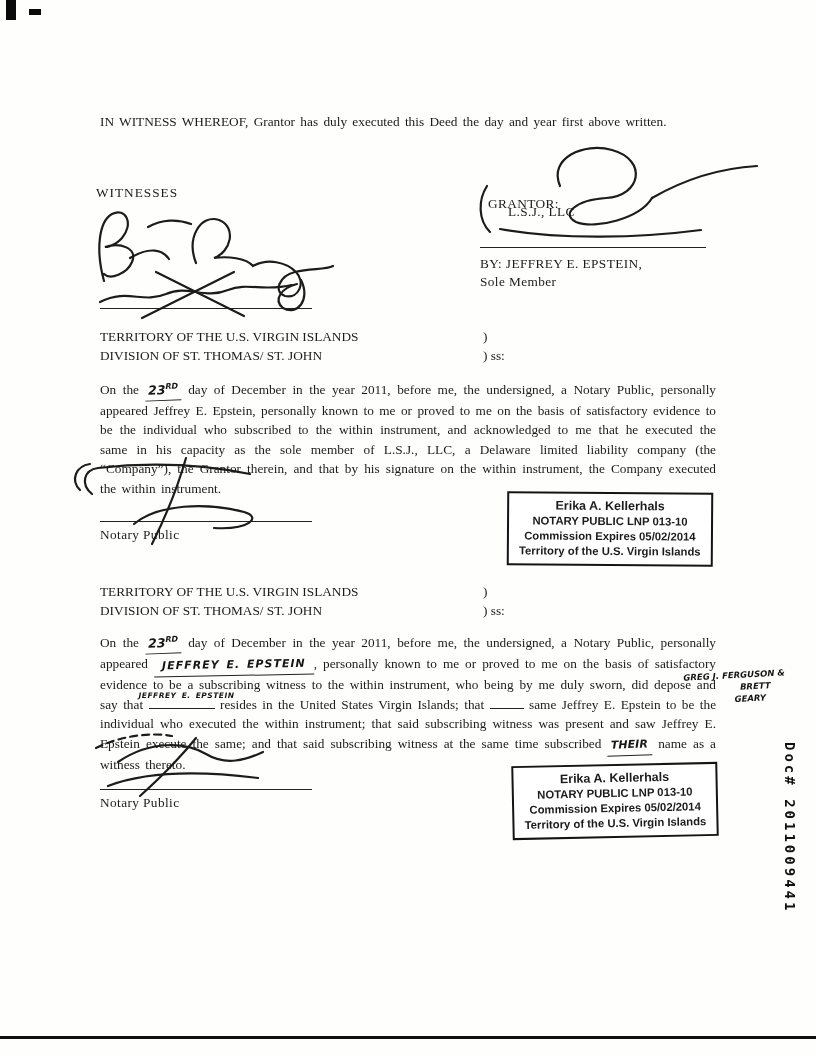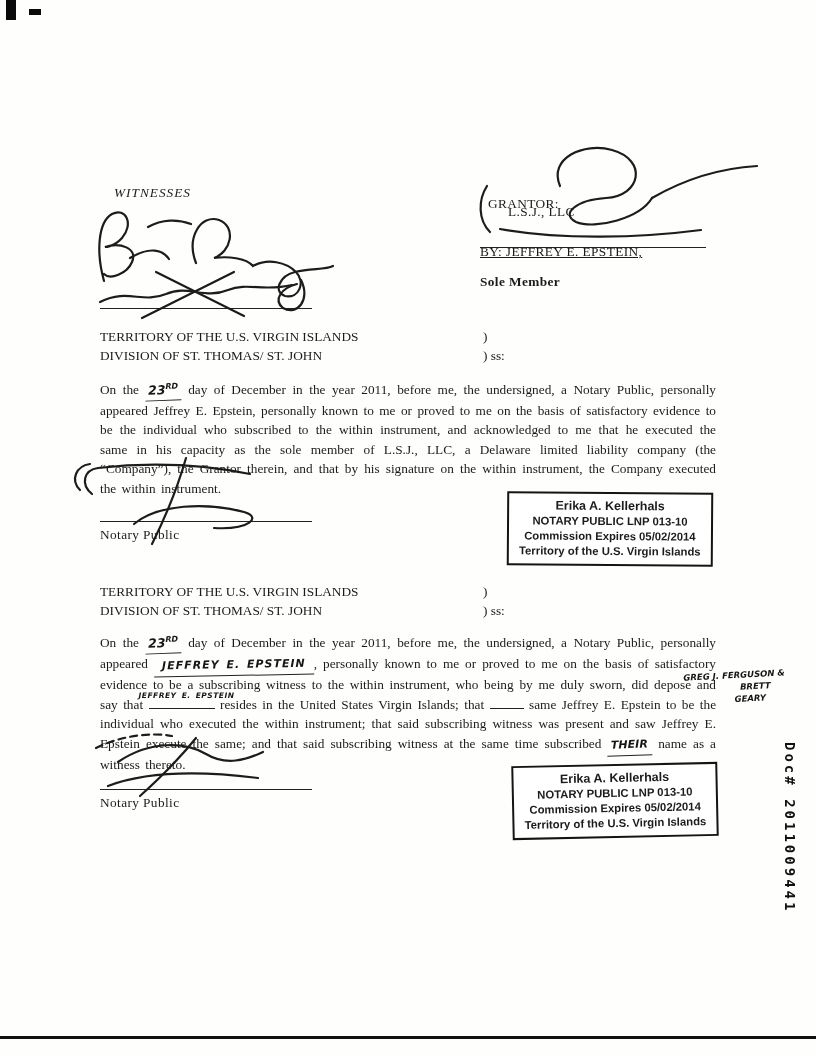--- a/index.html
+++ b/index.html
@@ -52,28 +52,29 @@
 </style>
 </head>
 <body>
 
 <div class="page">
 
   <div class="scan-mark" style="left:6px; top:0; width:10px; height:20px;"></div>
   <div class="scan-mark" style="left:29px; top:9px; width:12px; height:6px;"></div>
   <div class="bottom-line"></div>
 
+  <div class="para" style="left:100px; top:112px; width:616px;">IN WITNESS WHEREOF, Grantor has duly executed this Deed the day and year first above written.</div>
 
-  <div class="label" style="left:114px; top:185px; letter-spacing:1px;font-style:italic;">WITNESSES</div>
+  <div class="label" style="left:96px; top:185px; letter-spacing:1px;">WITNESSES</div>
   <div class="label" style="left:488px; top:196px;">GRANTOR:</div>
   <div class="label" style="left:488px; top:204px;margin-left:20px;">L.S.J., LLC</div>
 
   <div class="sigline" style="left:480px; top:247px; width:226px;"></div>
-  <div class="label" style="left:480px; top:244px;text-decoration:underline;">BY: JEFFREY E. EPSTEIN,</div>
-  <div class="label" style="left:480px; top:274px;font-weight:bold;">Sole Member</div>
+  <div class="label" style="left:480px; top:256px;">BY: JEFFREY E. EPSTEIN,</div>
+  <div class="label" style="left:480px; top:274px;">Sole Member</div>
 
   <div class="sigline" style="left:100px; top:308px; width:212px;"></div>
 
   <div class="venue" style="top:329px;">
     <div class="vrow">
       <span>TERRITORY OF THE U.S. VIRGIN ISLANDS</span>
       <span class="vparen">)</span>
     </div>
     <div class="vrow">
       <span>DIVISION OF ST. THOMAS/ ST. JOHN</span>

